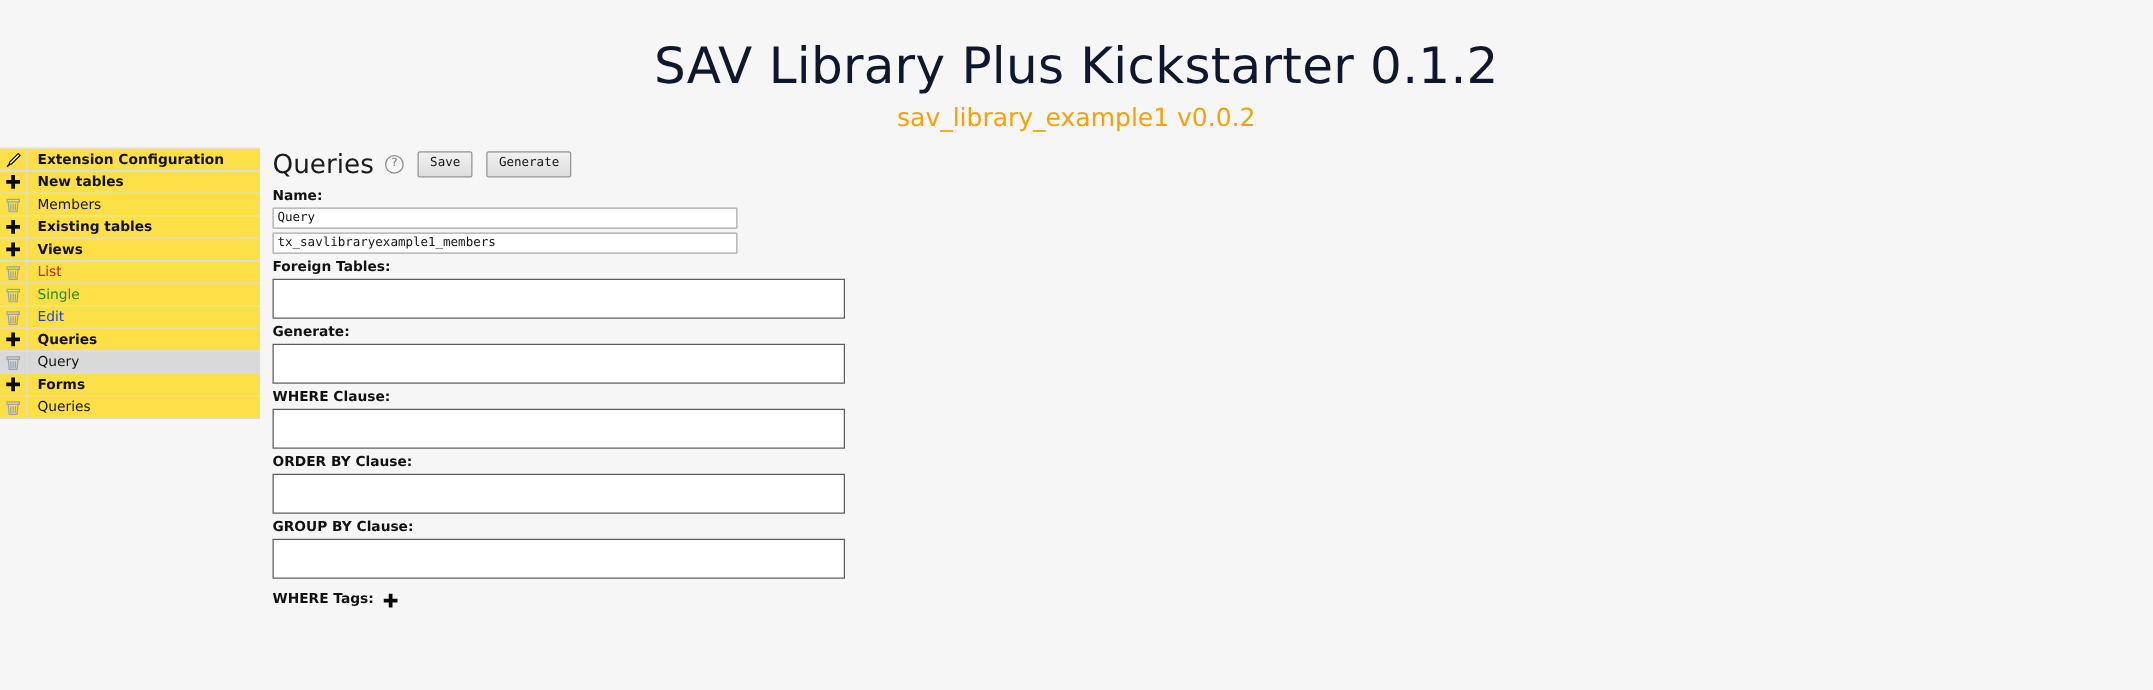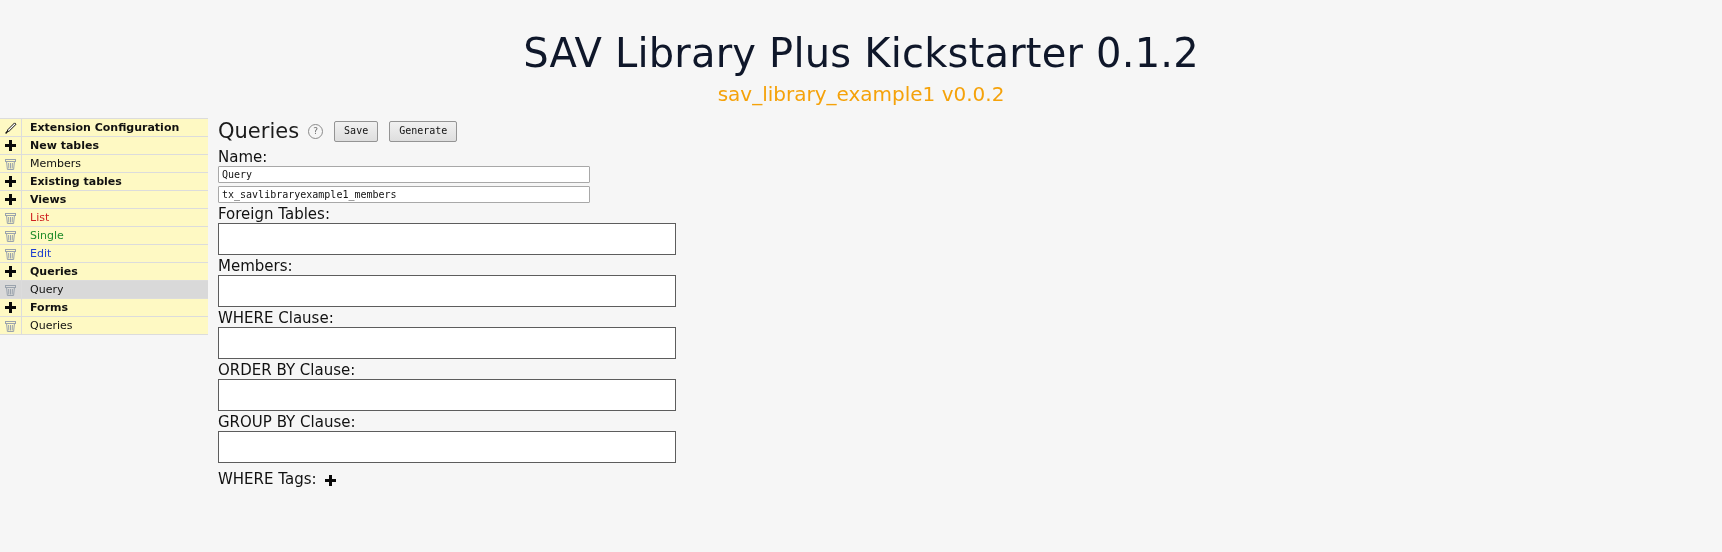--- a/index.html
+++ b/index.html
@@ -54,21 +54,21 @@
     flex: 0 0 208px;
     background: #fafafa;
     border-top: 1px solid #dcdcdc;
     box-sizing: border-box;
   }
   .nav-row {
     display: flex;
     align-items: center;
     height: 18px;
     border-bottom: 1px solid #dcdcdc;
-    background: #fef9c3;
+    background: #fde047;
     box-sizing: border-box;
     padding: 0;
     font-size: 11px;
   }
   .nav-row.selected {
     background: #d9d9d9;
   }
   .nav-icon {
     width: 22px;
     flex: 0 0 22px;
@@ -156,22 +156,22 @@
     background: #e6e6e6;
     background-image: linear-gradient(#f1f1f1, #dedede);
     border: 1px solid #949494;
     border-radius: 2px;
     color: #111111;
     cursor: pointer;
     text-align: right;
   }
 
   .field-label {
-    font-size: 15px;
-    font-weight: normal;
+    font-size: 11px;
+    font-weight: bold;
     color: #111111;
     line-height: 14px;
     margin-top: 4px;
     margin-bottom: 2px;
   }
   input.text-field {
     display: block;
     width: 364px;
     height: 13px;
     font-family: "DejaVu Sans Mono", "Liberation Mono", monospace;
@@ -351,21 +351,21 @@
           <input type="text" class="text-field" value="Query" style="">
         </div>
         <div class="field-block">
           <input type="text" class="text-field" value="tx_savlibraryexample1_members" style="">
         </div>
         <div class="field-block">
           <div class="field-label">Foreign Tables:</div>
           <textarea class="area-field" style=""></textarea>
         </div>
         <div class="field-block">
-          <div class="field-label">Members:</div>
+          <div class="field-label">Generate:</div>
           <textarea class="area-field" style=""></textarea>
         </div>
         <div class="field-block">
           <div class="field-label">WHERE Clause:</div>
           <textarea class="area-field" style=""></textarea>
         </div>
         <div class="field-block">
           <div class="field-label">ORDER BY Clause:</div>
           <textarea class="area-field" style=""></textarea>
         </div>

